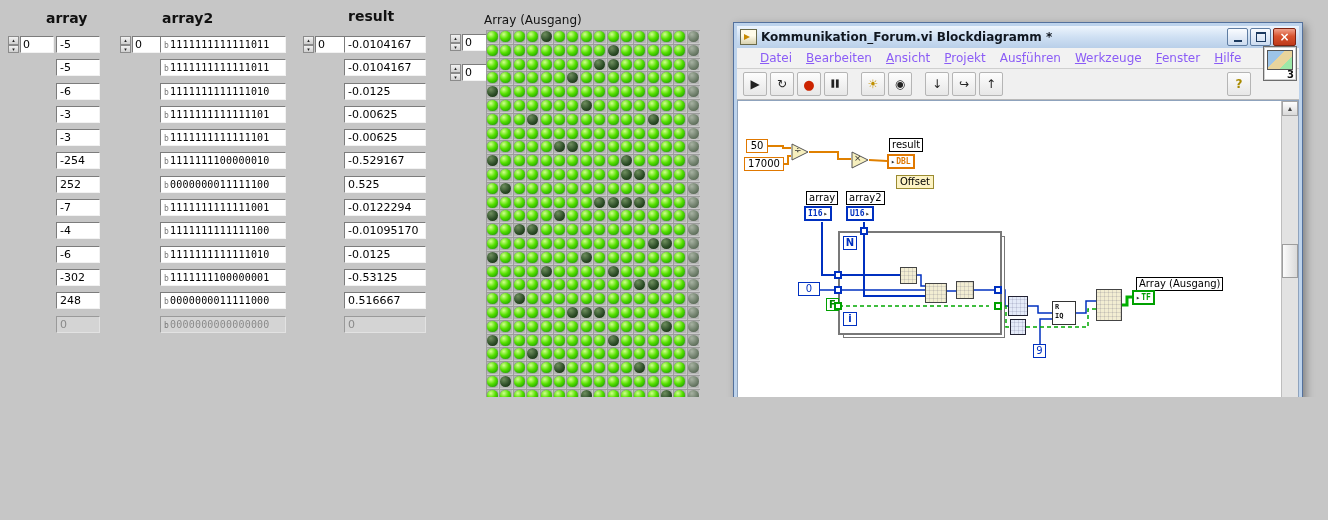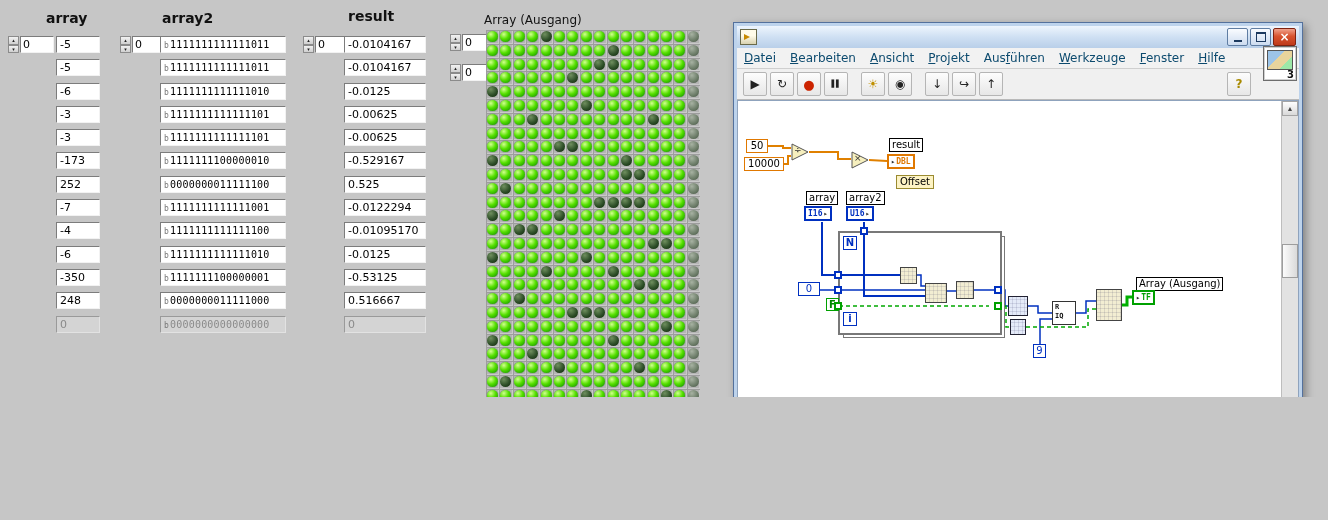--- a/index.html
+++ b/index.html
@@ -42,21 +42,21 @@
     border-top:3px solid transparent;border-bottom:3px solid transparent;}
   .title{font-size:12px;font-weight:600;color:#10161f;white-space:nowrap;overflow:hidden;}
   .winbtns{margin-left:auto;display:flex;gap:2px;}
   .wb{width:19px;height:16px;border-radius:2px;display:flex;align-items:center;justify-content:center;
     border:1px solid #5f7da3;background:linear-gradient(#fafcff,#cddcf0);}
   .wb .glyph-min{width:8px;height:2px;background:#1d3a5f;margin-top:8px;}
   .wb .glyph-max{width:8px;height:7px;border:1px solid #1d3a5f;border-top-width:2px;}
   .wb.close{background:linear-gradient(#f0a28c,#d8532f 45%,#bf3a1a);border-color:#7e2210;
     color:#fff;font-size:12px;font-weight:bold;width:21px;}
   .menubar{height:20px;background:#f2f2f2;border-bottom:1px solid #cfcfcf;
-    display:flex;align-items:center;padding-left:0;font-size:12px;color:#0c4a6e;}
+    display:flex;align-items:center;padding-left:16px;font-size:12px;color:#8b5cf6;}
   .mi{padding:2px 7px;cursor:default;}
   .toolbar{height:30px;background:#f0f0f0;border-bottom:1px solid #b9b9b9;
     display:flex;align-items:center;padding:0 6px;gap:3px;}
   .tbtn{width:24px;height:24px;background:linear-gradient(#fdfdfd,#e7e7e7);
     border:1px solid #b5b5b5;border-radius:2px;font-size:12px;line-height:1;
     display:flex;align-items:center;justify-content:center;color:#222;padding:0;
     font-family:"DejaVu Sans",sans-serif;}
   .tb-abort{color:#cc2400;font-size:13px;}
   .tb-pause{font-size:7px;letter-spacing:-1px;}
   .tb-highlight-execution{color:#c09000;}
@@ -128,26 +128,26 @@
       <div class="sa">▾</div>
     </div>
     <div class="spin-field">0</div>
   </div>
   <div class="stack" style="left:56px;top:36px;width:44px">
       <div class="lv-field">-5</div>
       <div class="lv-field">-5</div>
       <div class="lv-field">-6</div>
       <div class="lv-field">-3</div>
       <div class="lv-field">-3</div>
-      <div class="lv-field">-173</div>
+      <div class="lv-field">-254</div>
       <div class="lv-field">252</div>
       <div class="lv-field">-7</div>
       <div class="lv-field">-4</div>
       <div class="lv-field">-6</div>
-      <div class="lv-field">-350</div>
+      <div class="lv-field">-302</div>
       <div class="lv-field">248</div>
       <div class="lv-field dis">0</div>
     </div>
 
   <div class="pl" style="left:162px;top:10px">array2</div>
   <div class="spinner" style="left:120px;top:36px">
     <div class="spin-arrows">
       <div class="sa">▴</div>
       <div class="sa">▾</div>
     </div>
@@ -1839,20 +1839,21 @@
         <div class="led na"></div>
       </div>
       <div class="cell">
         <div class="led na"></div>
       </div>
     </div>
 
   <div class="window">
     <div class="titlebar">
       <div class="app-icon"></div>
+      <div class="title">Kommunikation_Forum.vi Blockdiagramm *</div>
       <div class="winbtns">
         <div class="wb">
             <span class="glyph-min"></span>
           </div>
         <div class="wb">
             <span class="glyph-max"></span>
           </div>
         <div class="wb close">×</div>
       </div>
     </div>
@@ -1906,21 +1907,21 @@
           <polyline points="302,243 302,218 314,218" fill="none" stroke="#0030c0" stroke-width="1.5"></polyline>
           <polyline points="338,212 348,212 348,200 358,200" fill="none" stroke="#0030c0" stroke-width="1.5"></polyline>
           <polyline points="101,205 270,224" fill="none" stroke="#00a800" stroke-width="1.5" stroke-dasharray="4 3" opacity="0"></polyline>
           <polyline points="101,205 251,205" fill="none" stroke="#00a800" stroke-width="1.5" stroke-dasharray="4 3"></polyline>
           <polyline points="260,205 268,205 268,226 272,226" fill="none" stroke="#00a800" stroke-width="1.5" stroke-dasharray="4 3"></polyline>
           <polyline points="288,226 350,226 350,208 358,208" fill="none" stroke="#00a800" stroke-width="1.5" stroke-dasharray="4 3"></polyline>
           <polyline points="384,204 389,204 389,196 394,196" fill="none" stroke="#00b000" stroke-width="3"></polyline>
         </svg>
 
         <div class="dnode dconst orange" style="left:8px;top:38px;width:22px">50</div>
-        <div class="dnode dconst orange" style="left:6px;top:56px;width:40px">10000</div>
+        <div class="dnode dconst orange" style="left:6px;top:56px;width:40px">17000</div>
 
         <div class="dnode fnode" style="left:53px;top:42px">
           <svg width="18" height="18">
               <polygon points="1,1 17,9 1,17" fill="#f6efbe" stroke="#555"></polygon>
             </svg>
           <span class="fglyph">÷</span>
         </div>
         <div class="dnode fnode" style="left:113px;top:50px">
           <svg width="18" height="18">
               <polygon points="1,1 17,9 1,17" fill="#f6efbe" stroke="#555"></polygon>

